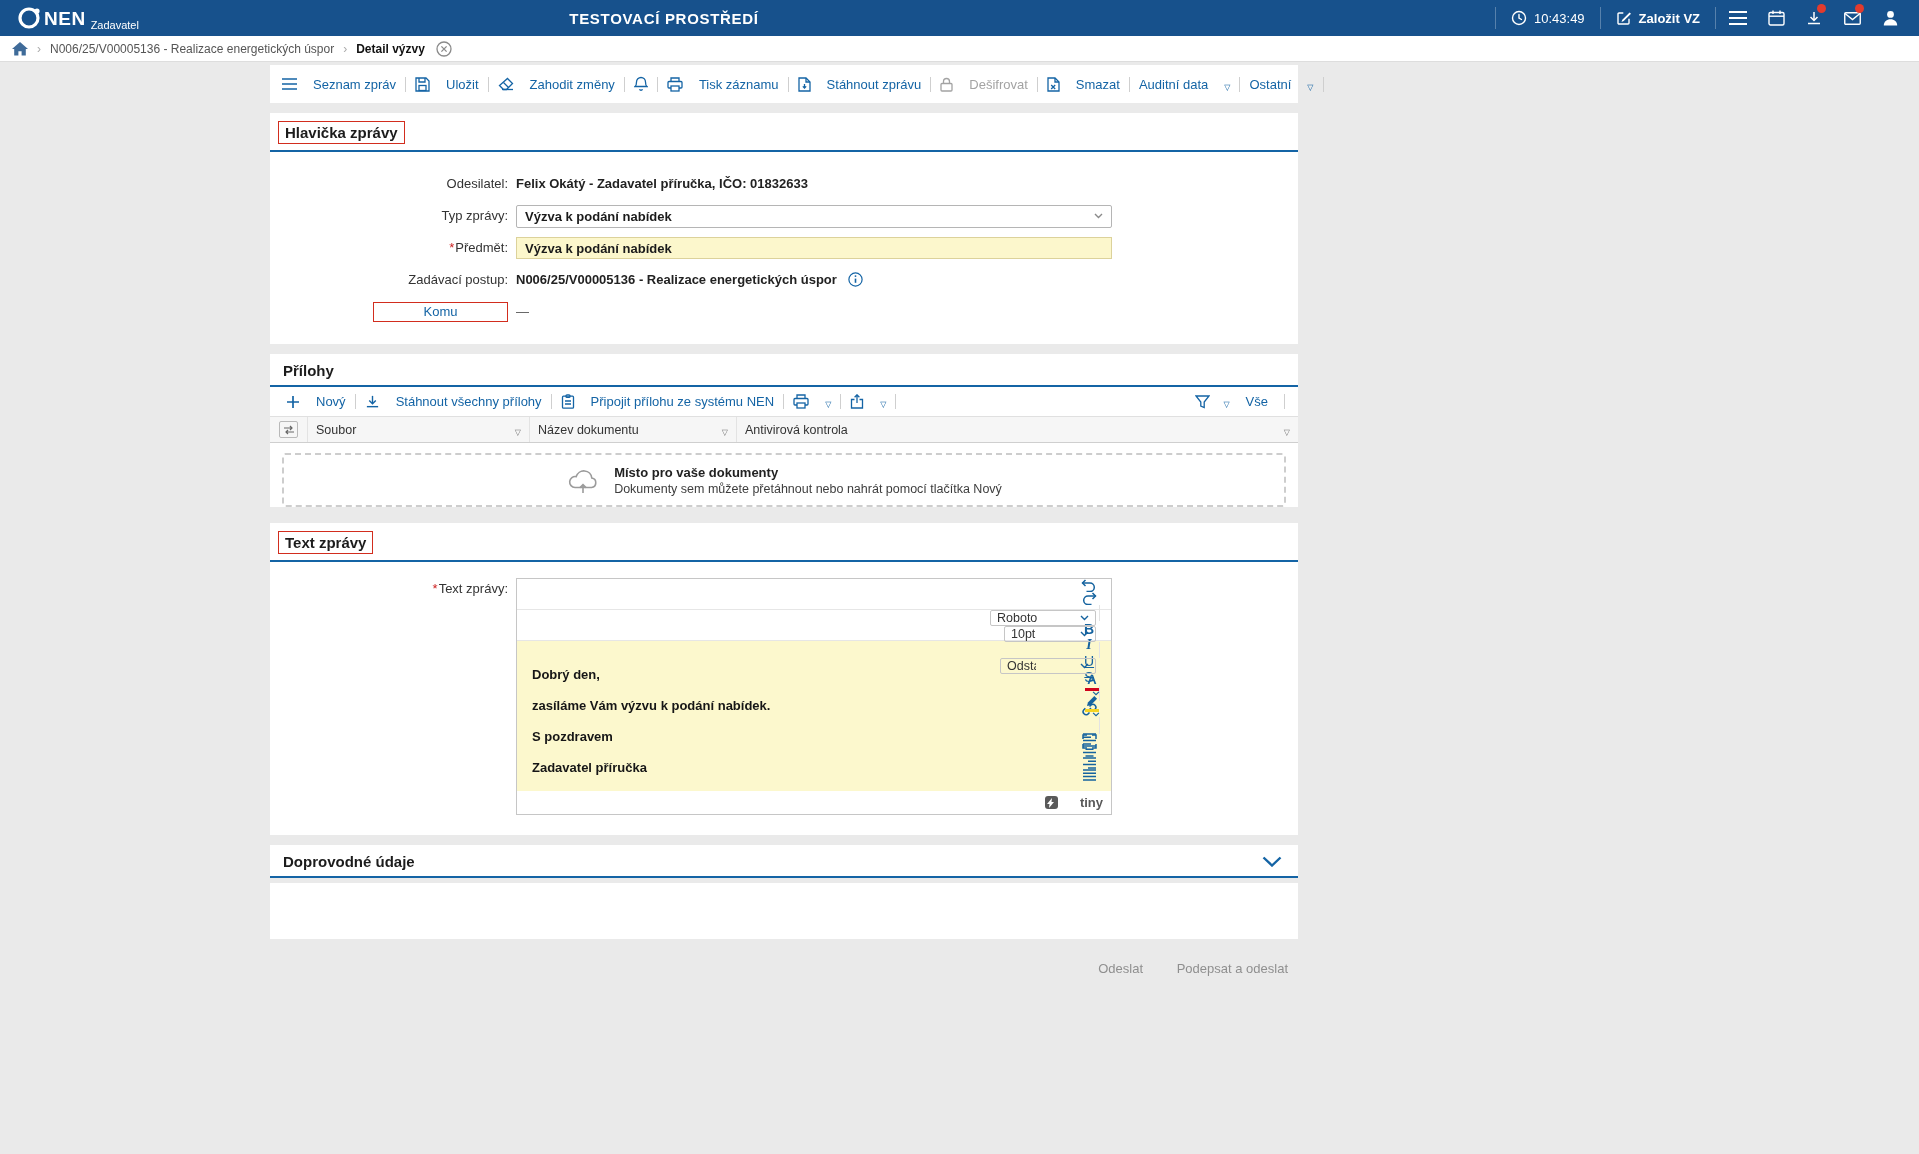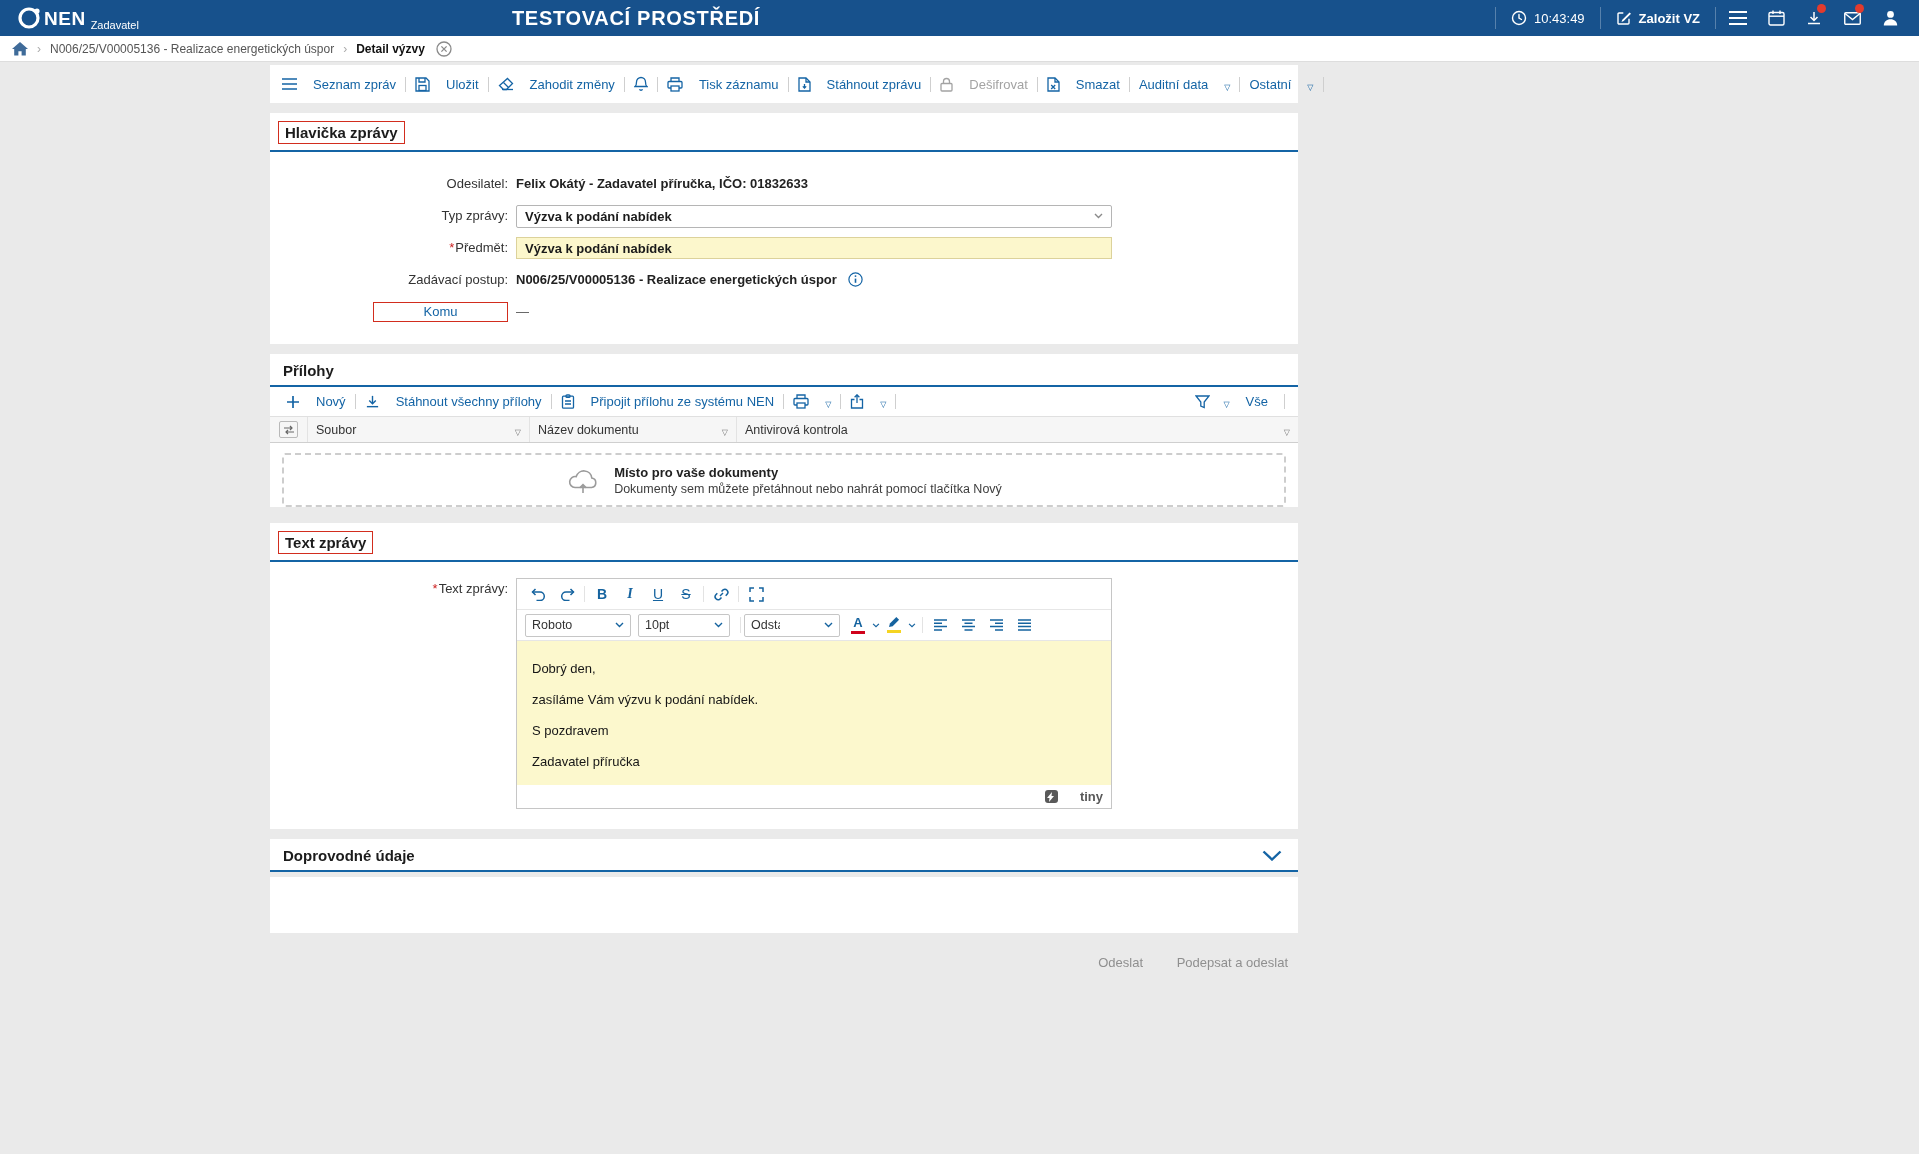--- a/index.html
+++ b/index.html
@@ -10,22 +10,22 @@
     font-family:"Liberation Sans", sans-serif; font-size:13px;
   }
   svg { display:block; }
 
   
   .topbar { height:36px; background:#17518c; color:#fff; display:flex; align-items:center; position:relative; }
   .brand-area { display:flex; align-items:center; gap:2px; padding:0 16px; height:100%; cursor:pointer; }
   .brand-text { display:flex; align-items:flex-end; }
   .brand { font-size:19px; font-weight:bold; letter-spacing:.5px; line-height:1; }
   .brand-sub { font-size:11px; margin-left:5px; position:relative; top:3px; }
-  .env-title { position:absolute; left:636px; top:50%; transform:translate(-50%,-50%);
-               font-weight:bold; font-size:20px; letter-spacing:.7px; white-space:nowrap;text-align:right; }
+  .env-title { position:absolute; left:664px; top:50%; transform:translate(-50%,-50%);
+               font-weight:bold; font-size:15px; letter-spacing:.7px; white-space:nowrap;text-align:right; }
   .top-right { margin-left:auto; display:flex; align-items:center; height:100%; padding-right:10px; }
   .vsep-top { width:1px; height:22px; background:rgba(255,255,255,.28); margin:0 3px; }
   .top-item { display:flex; align-items:center; gap:7px; padding:0 12px; cursor:pointer; white-space:nowrap; }
   .top-item.bold span { font-weight:bold; }
   .top-icon { width:38px; height:36px; display:flex; align-items:center; justify-content:center; position:relative; cursor:pointer; }
   .badge { position:absolute; top:4px; right:7px; width:9px; height:9px; border-radius:50%; background:#e23b2e; }
 
   
   .breadcrumb { height:26px; background:#fff; border-bottom:1px solid #ddd;
                 display:flex; align-items:center; gap:9px; padding:0 12px; font-size:12px; color:#555; }
@@ -89,41 +89,41 @@
   .icon-box { width:19px; height:17px; border:1px solid #b9b9b9; border-radius:2px;
               display:flex; align-items:center; justify-content:center; color:#666; cursor:pointer; }
   .dropzone { margin:10px 12px 16px; height:54px; border:2px dashed #cdcdcd; border-radius:3px;
               display:flex; align-items:center; justify-content:center; gap:14px; }
   .dz-title { font-weight:bold; }
   .dz-sub { font-size:12.5px; color:#3d3d3d; margin-top:2px; }
 
   
   .msg-body { padding:16px 0 20px; display:flex; }
   .editor { width:596px; border:1px solid #c6c6c6; background:#fff; }
-  .ed-row { display:flex; align-items:center; height:31px; border-bottom:1px solid #e6e6e6; padding:0 8px; }
+  .ed-row { display:flex; align-items:flex-end; height:31px; border-bottom:1px solid #e6e6e6; padding:0 8px;flex-direction:column; }
   .ed-btn { width:28px; height:26px; display:flex; align-items:center; justify-content:center;
             color:#15639f; cursor:pointer; font-size:14px; }
   .ic-b::before { content:"B"; font-weight:bold; }
   .ic-i::before { content:"I"; font-style:italic; font-weight:bold; font-family:"Liberation Serif", serif; }
   .ic-u::before { content:"U"; text-decoration:underline; }
   .ic-s::before { content:"S"; text-decoration:line-through; }
   .ed-sep { width:1px; height:16px; background:#e3e3e3; margin:0 3px; flex:none; }
   .ed-select { height:23px; border:1px solid #c6c6c6; border-radius:2px; display:flex; align-items:center;
                gap:6px; padding:0 6px; font-size:12.5px; color:#333; margin-right:7px; cursor:pointer; }
   .ed-select .txt { flex:1; white-space:nowrap; overflow:hidden; }
   .w-font { width:106px; } .w-size { width:92px; } .w-block { width:96px;gap:44px; }
   .ed-chev { color:#15639f; }
   .color-btn { width:22px; height:24px; display:flex; flex-direction:column; align-items:center;
                justify-content:center; cursor:pointer; }
   .color-btn .letter { font-weight:bold; font-size:13px; line-height:12px; color:#15639f; }
   .color-btn .bar { width:14px; height:3px; margin-top:2px; }
   .bar-red { background:#d0021b; } .bar-yellow { background:#f5d422; }
   .chev-btn { width:14px; height:24px; display:flex; align-items:center; justify-content:center; cursor:pointer; color:#15639f; }
   .ed-content { background:#fcf8cd; min-height:138px; padding:12px 15px 2px; color:#161616; cursor:text; }
-  .ed-content p { margin:6px 0 12px; line-height:19px; }
+  .ed-content p { margin:12px 0 12px; line-height:19px;font-weight:bold; }
   .ed-footer { height:23px; display:flex; align-items:center; justify-content:flex-end; gap:22px; padding:0 8px; }
   .tiny-logo { width:13px; height:13px; border-radius:3px; background:#595959; display:flex; align-items:center; justify-content:center; }
   .tiny-text { color:#595959; font-weight:bold; font-size:13px; }
 
   
   .head-only { margin-bottom:5px; }
   .chev-big { color:#1464a5; cursor:pointer; display:flex; padding-right:4px; }
   .empty-card { height:56px; }
   .footer-actions { width:1028px; text-align:right; padding:12px 10px 0 0; }
   .fa-link { color:#8f8f8f; margin-left:30px; cursor:pointer; }

